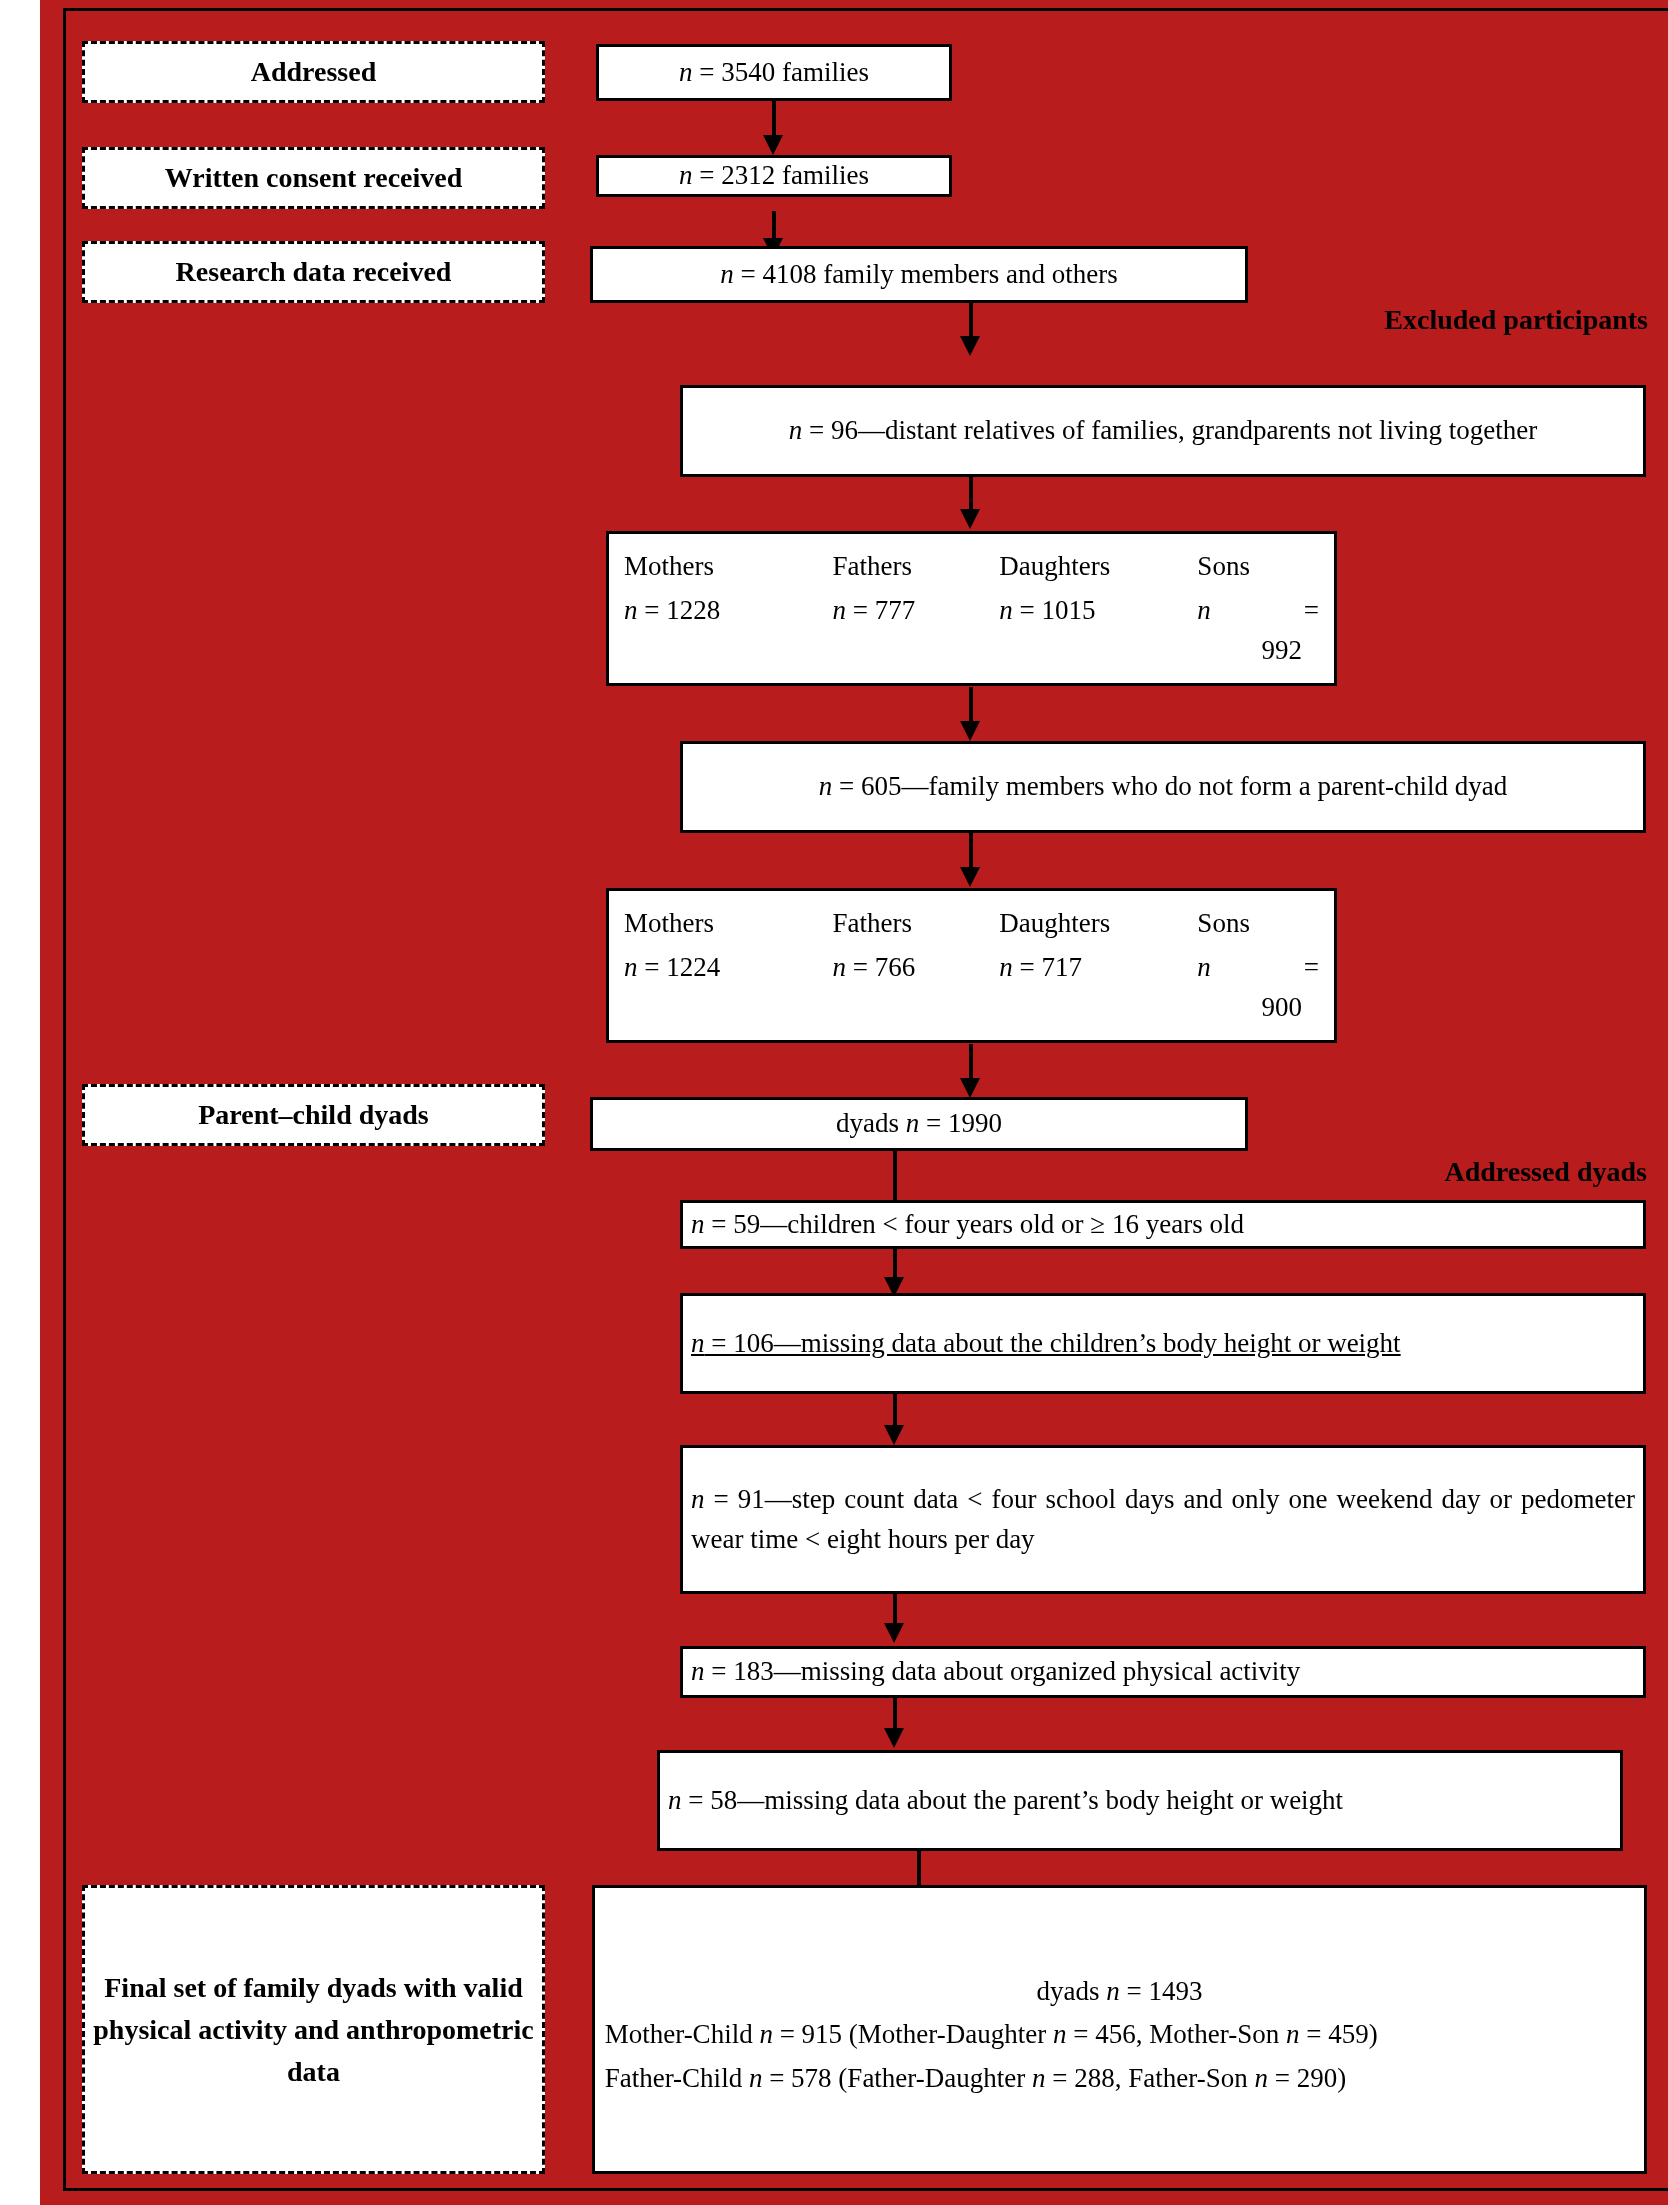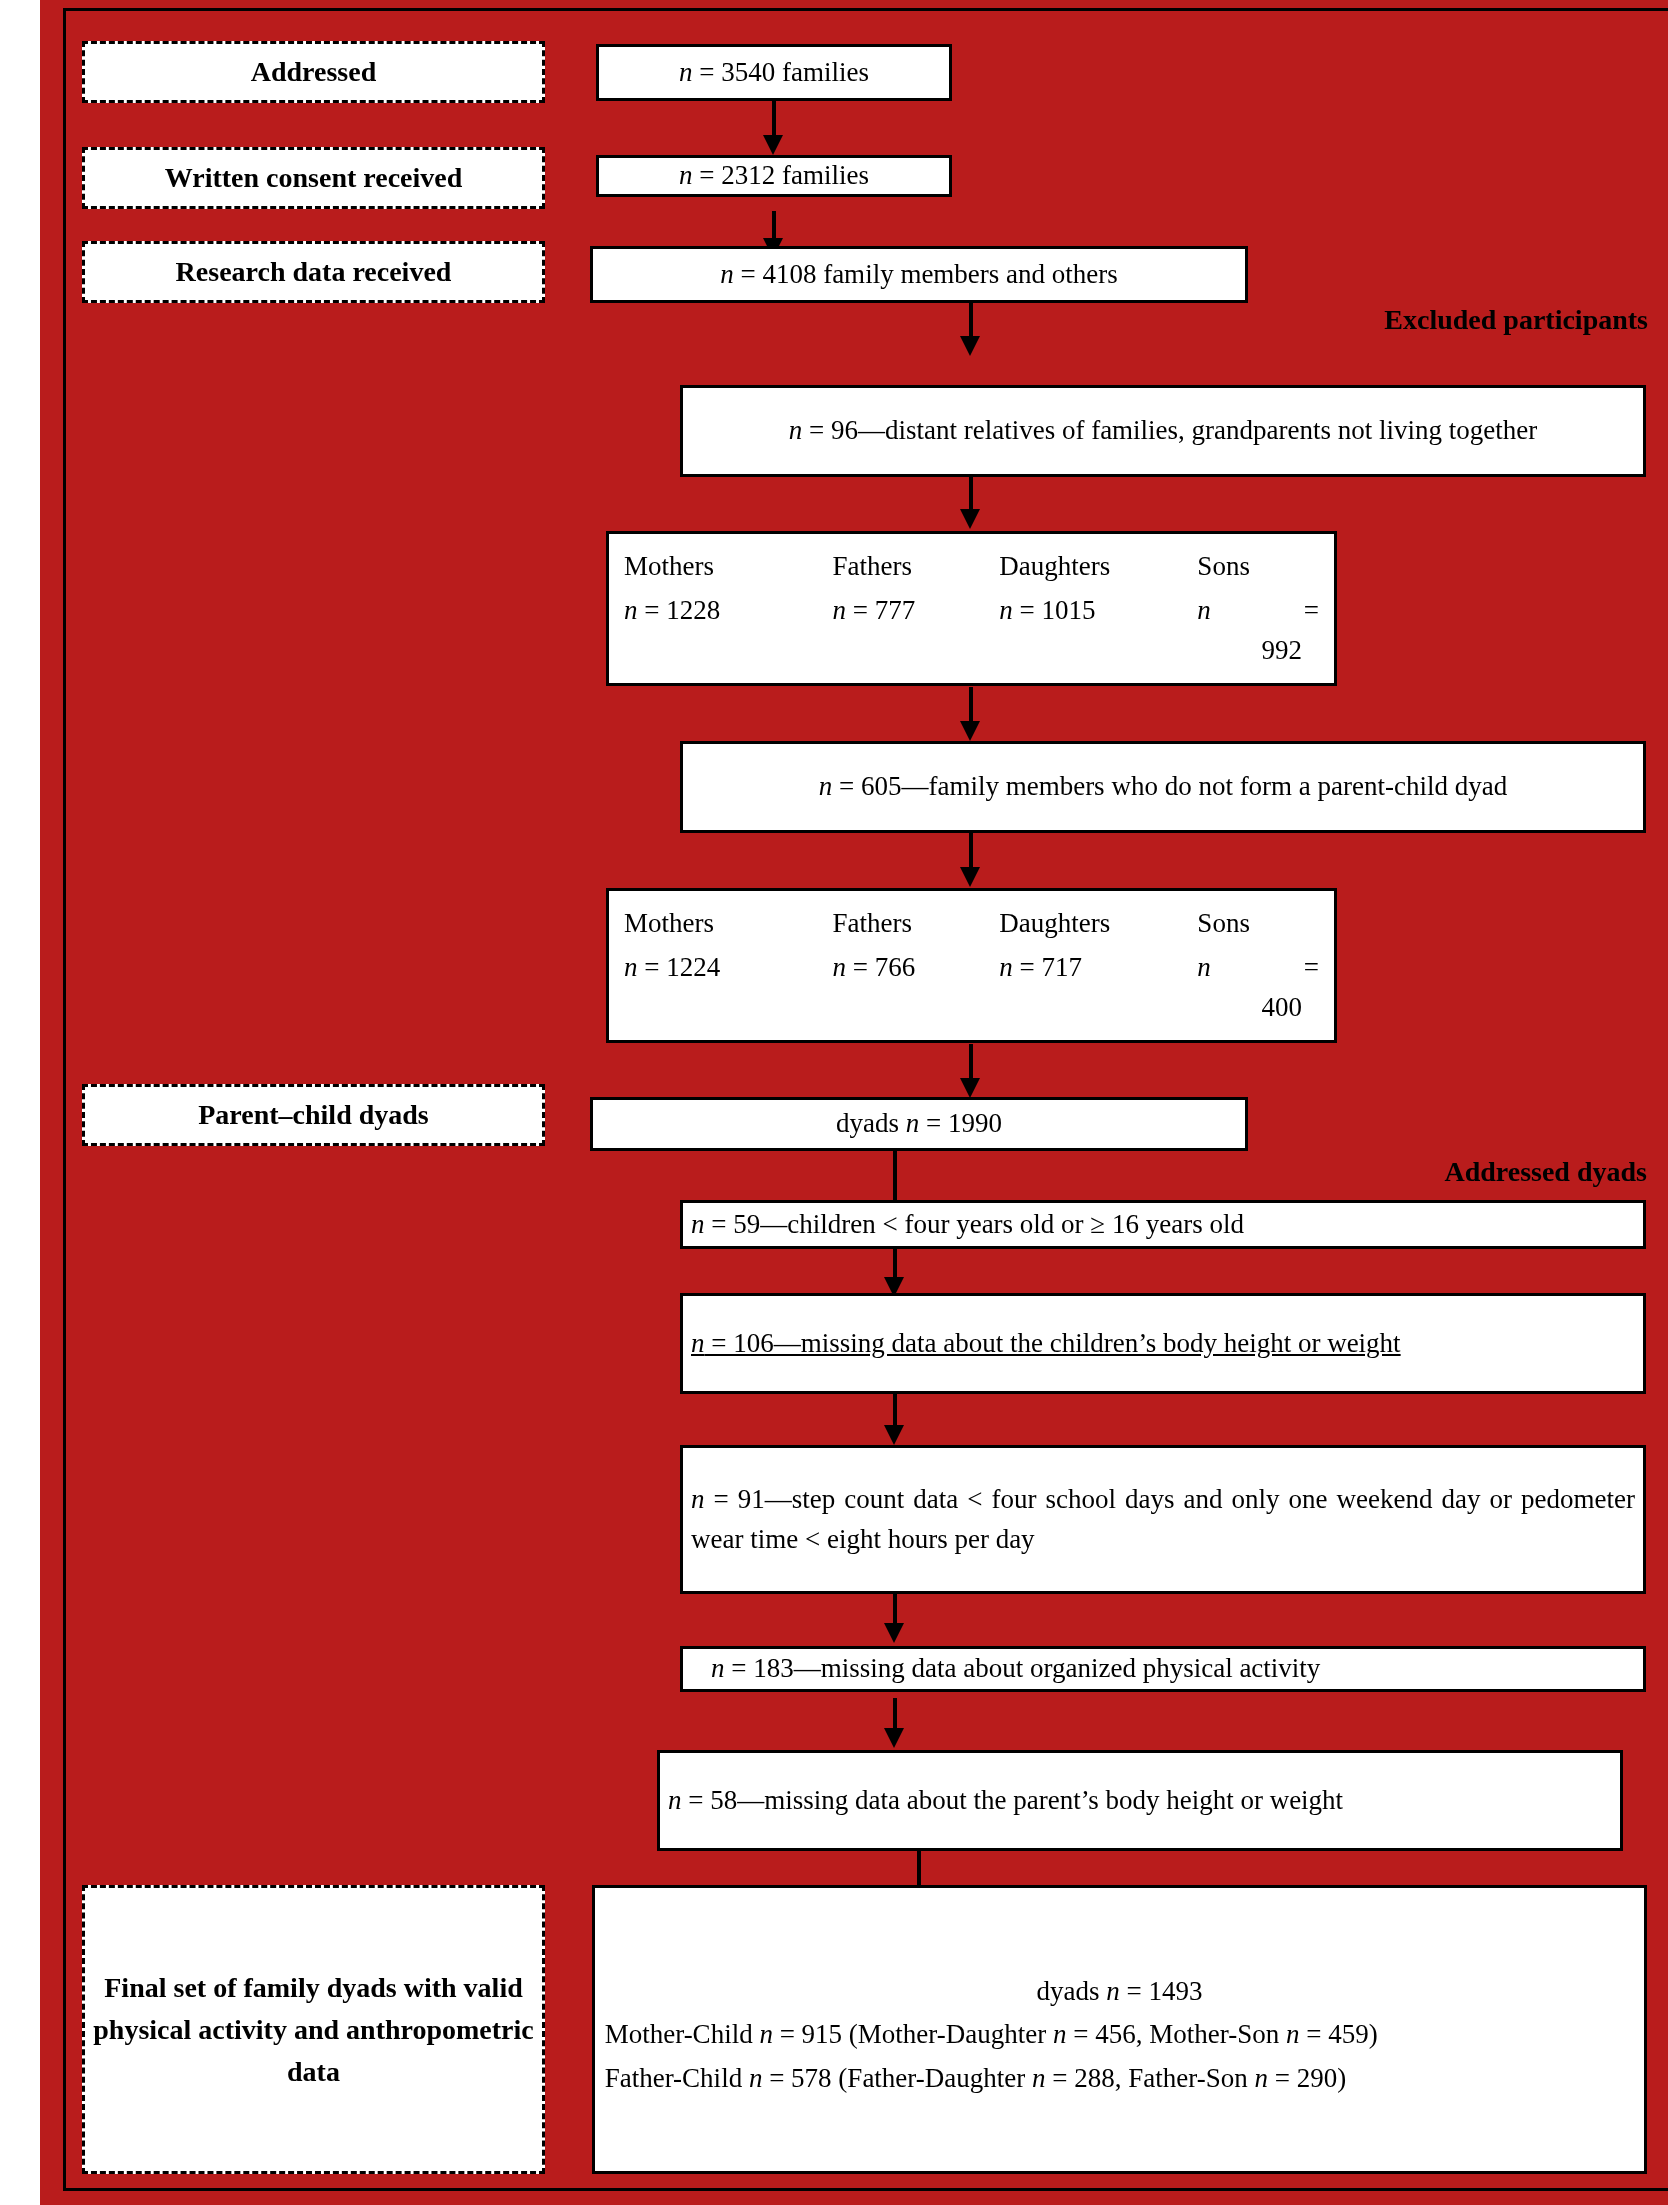--- a/index.html
+++ b/index.html
@@ -253,21 +253,21 @@
           <span class="c2"><i>n</i> = 766</span>
           <span class="c3"><i>n</i> = 717</span>
           <span class="c4">
             <span class="demo-spread">
               <span><i>n</i></span>
               <span>=</span>
             </span>
           </span>
         </span>
       </span>
-      <span class="demo-tail">400</span>
+      <span class="demo-tail">900</span>
     </span>
   </div>
   <div class="arrow" style="left:931px; top:1044px;">
     <div class="shaft" style="height:34px;"></div>
     <div class="head" style="top:34px;"></div>
   </div>
 
   <div class="node solid" style="left:550px; top:1097px; width:658px; height:54px;">
     <span class="txt center">dyads <i>n</i> = 1990</span>
   </div>
@@ -297,21 +297,21 @@
   </div>
 
   <div class="node solid" style="left:640px; top:1445px; width:966px; height:149px;">
     <span class="txt justify"><i>n</i> = 91—step count data &lt; four school days and only one weekend day or pedometer wear time &lt; eight hours per day</span>
   </div>
   <div class="arrow" style="left:855px; top:1594px;">
     <div class="shaft" style="height:29px;"></div>
     <div class="head" style="top:29px;"></div>
   </div>
 
-  <div class="node solid" style="left:640px; top:1646px; width:966px; height:46px;padding-left:20px;">
+  <div class="node solid" style="left:640px; top:1646px; width:966px; height:52px;">
     <span class="txt justify"><i>n</i> = 183—missing data about organized physical activity</span>
   </div>
   <div class="arrow" style="left:855px; top:1698px;">
     <div class="shaft" style="height:30px;"></div>
     <div class="head" style="top:30px;"></div>
   </div>
 
   <div class="node solid" style="left:617px; top:1750px; width:966px; height:101px;">
     <span class="txt justify"><i>n</i> = 58—missing data about the parent’s body height or weight</span>
   </div>

